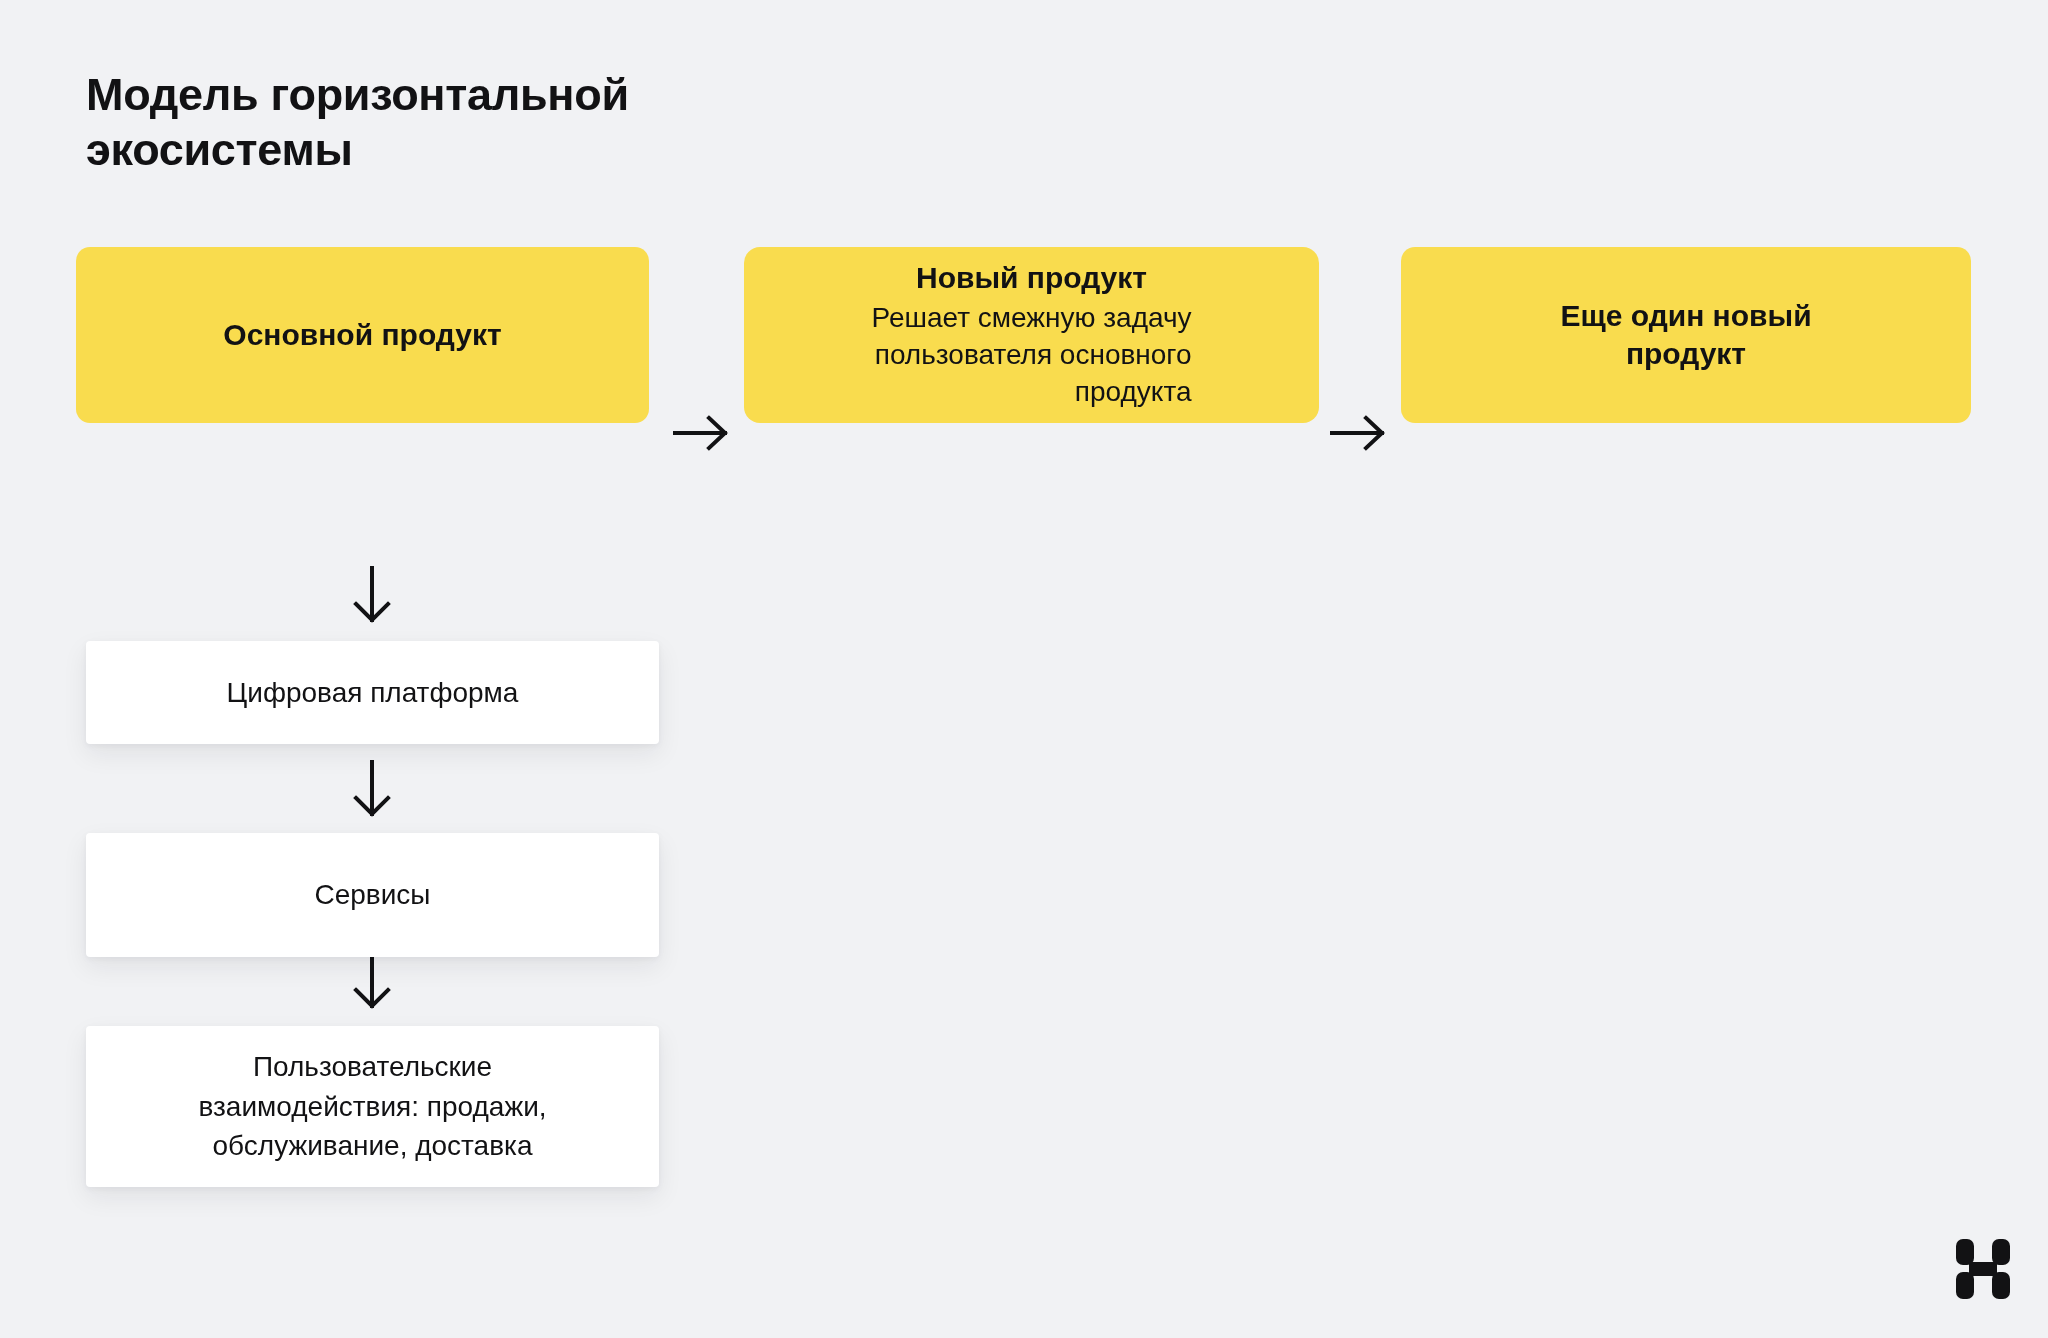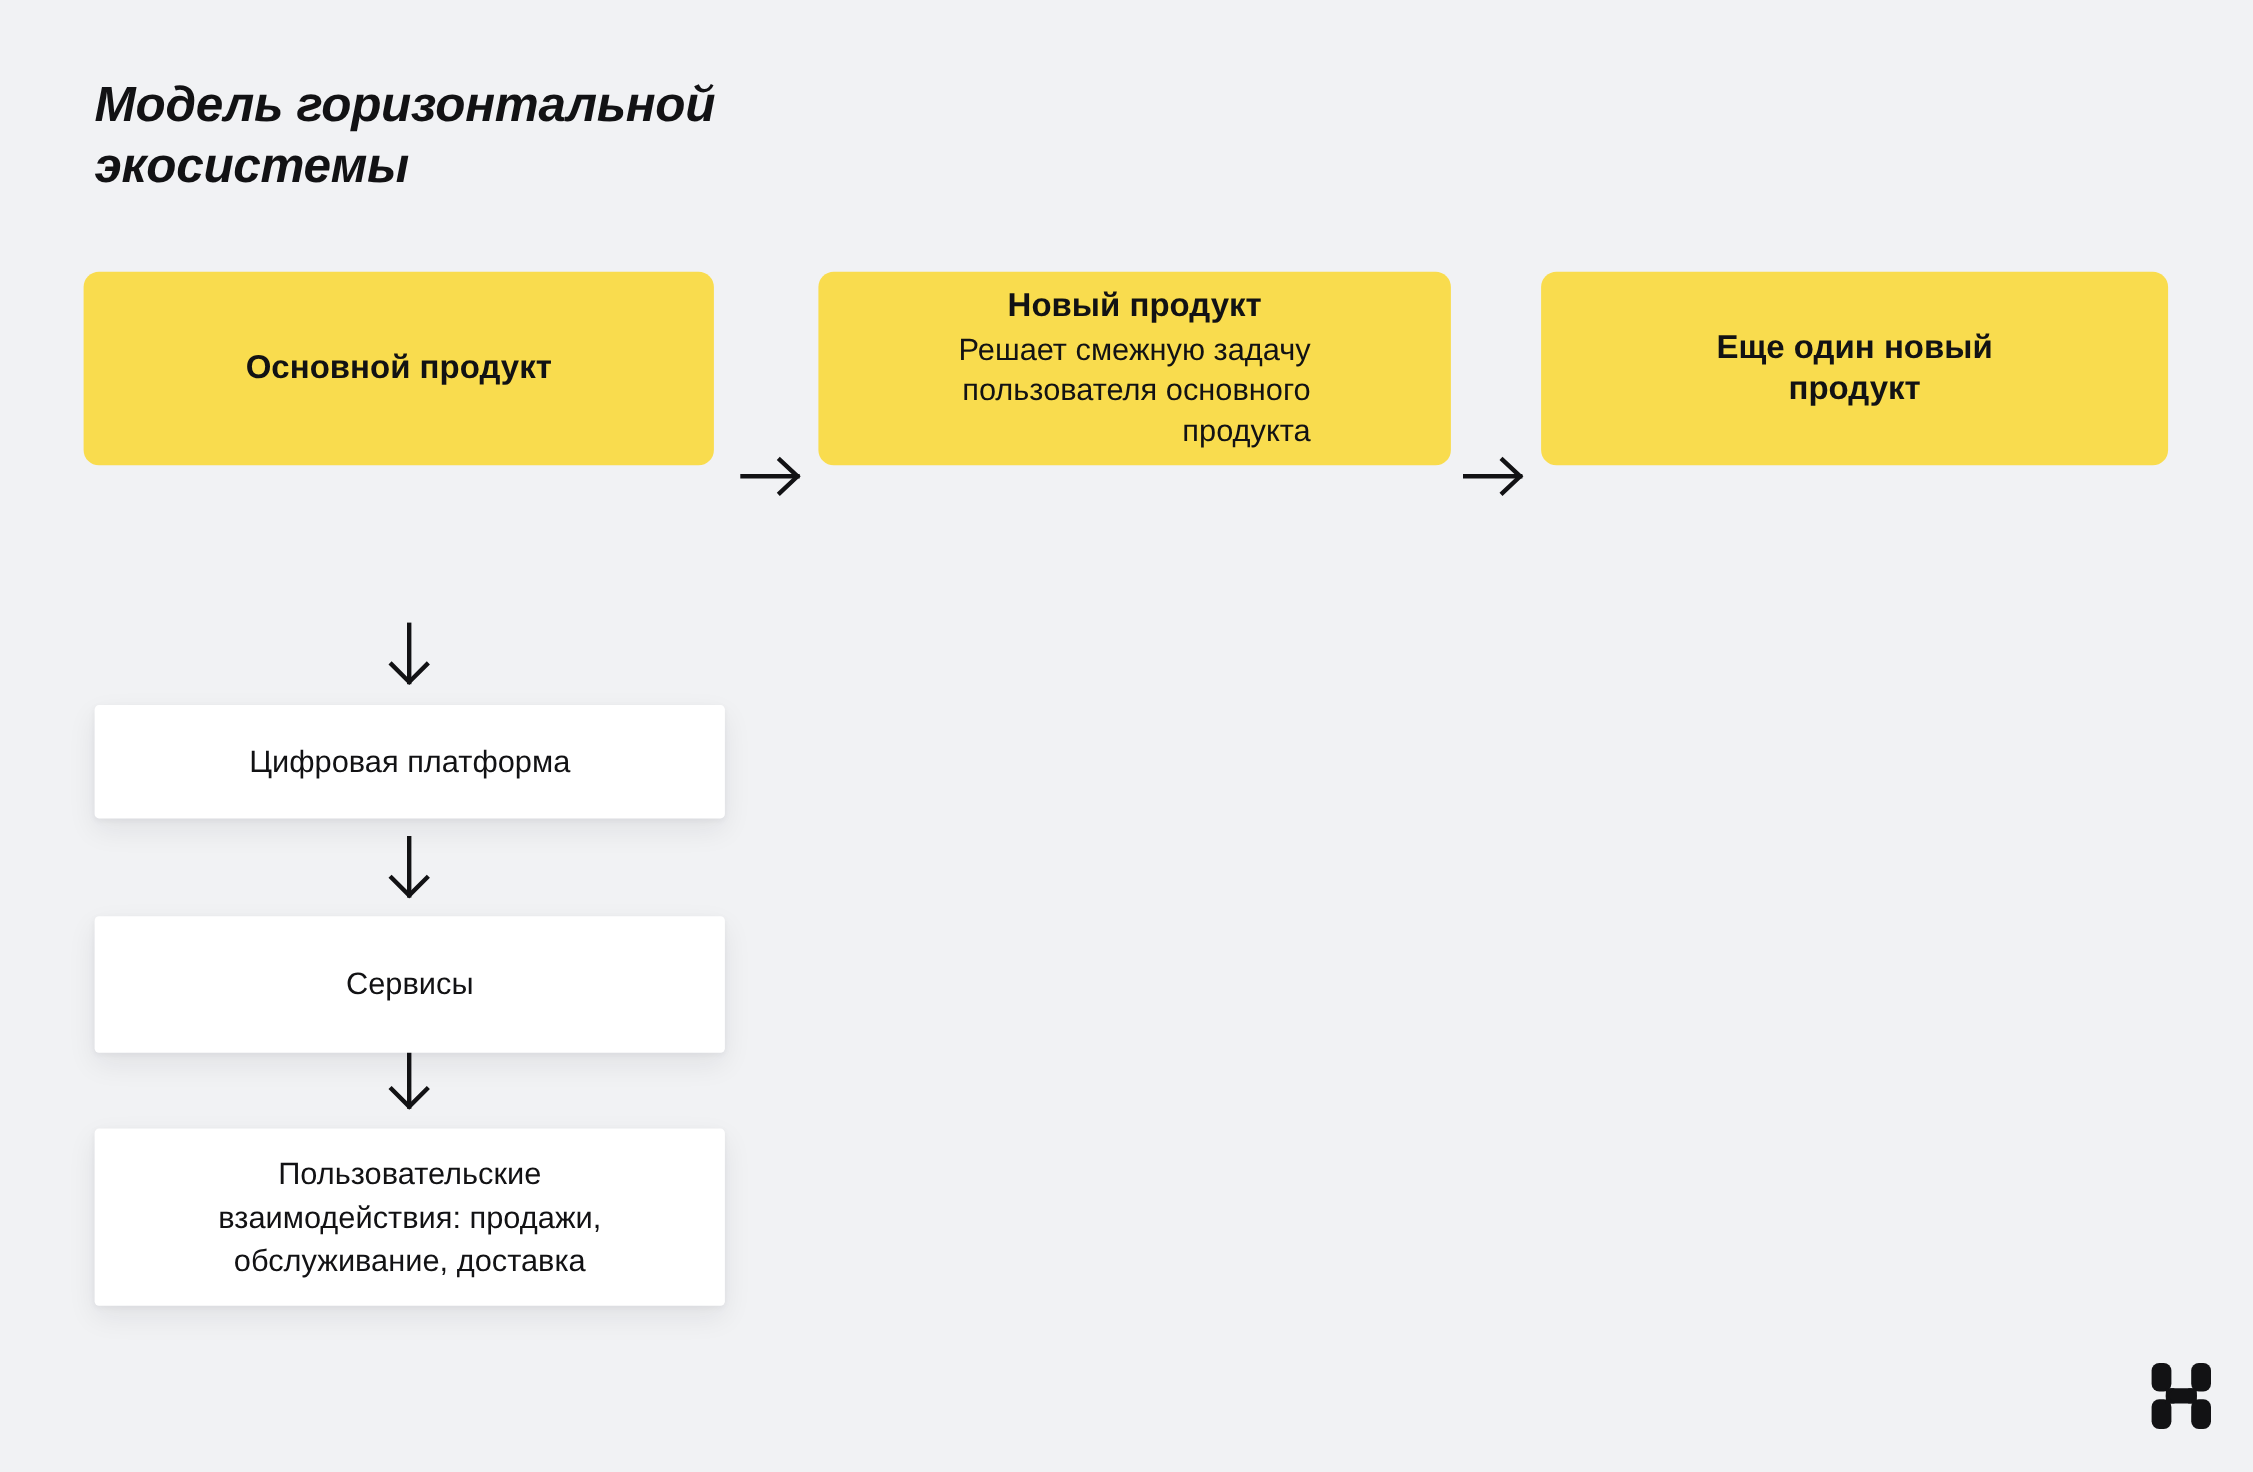--- a/index.html
+++ b/index.html
@@ -27,21 +27,20 @@
     position: absolute;
     left: 86px;
     top: 68px;
     width: 800px;
     font-size: 45px;
     line-height: 1.22;
     font-weight: 700;
     letter-spacing: -0.3px;
     color: #121214;
     white-space: pre-line;
-    font-style: italic;
   }
 
   
   .yellow-row {
     position: absolute;
     left: 0;
     top: 247px;
     width: 2048px;
     height: 176px;
   }
@@ -54,21 +53,21 @@
     border-radius: 14px;
     display: flex;
     flex-direction: column;
     align-items: center;
     justify-content: center;
     box-sizing: border-box;
     padding: 0 18px;
     text-align: center;
   }
   .ybox.b1 { left: 76px;   width: 573px; }
-  .ybox.b2 { left: 744px;  width: 575px; }
+  .ybox.b2 { left: 744px;  width: 575px; border-radius: 16px; }
   .ybox.b3 { left: 1401px; width: 570px; }
 
   .ybox-title {
     font-size: 30px;
     font-weight: 700;
     line-height: 1.28;
     color: #121214;
     white-space: pre-line;
   }
   .ybox-desc {

